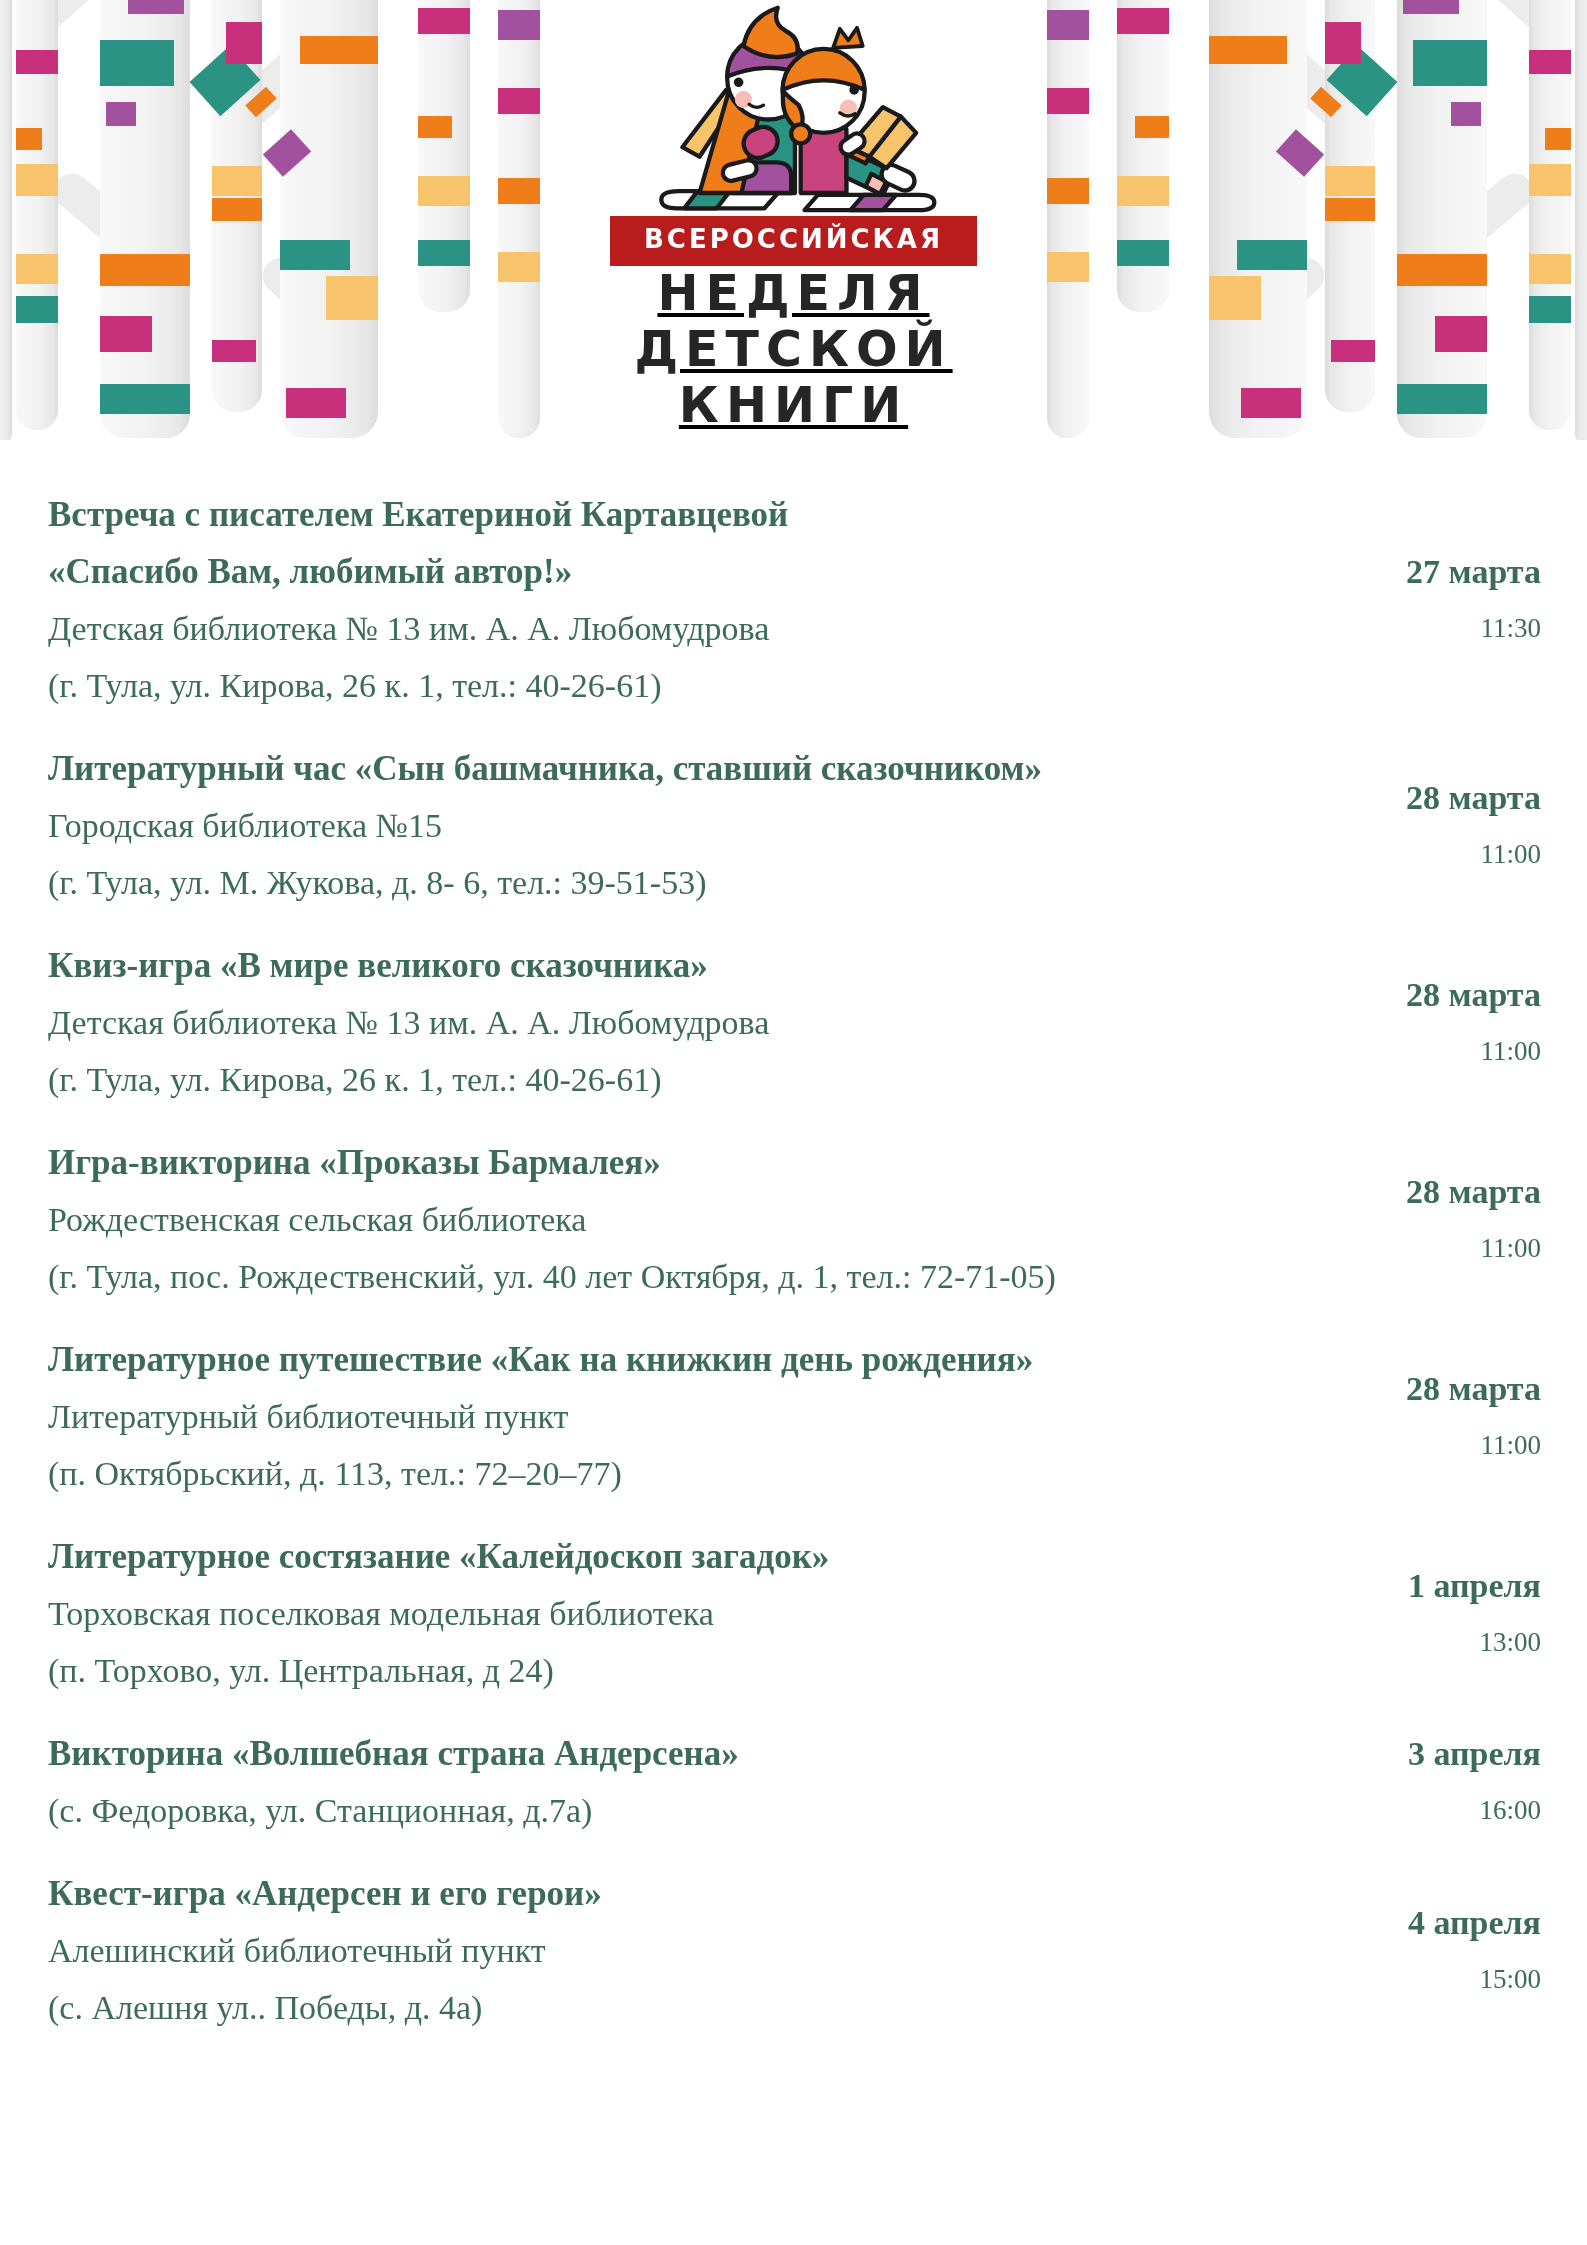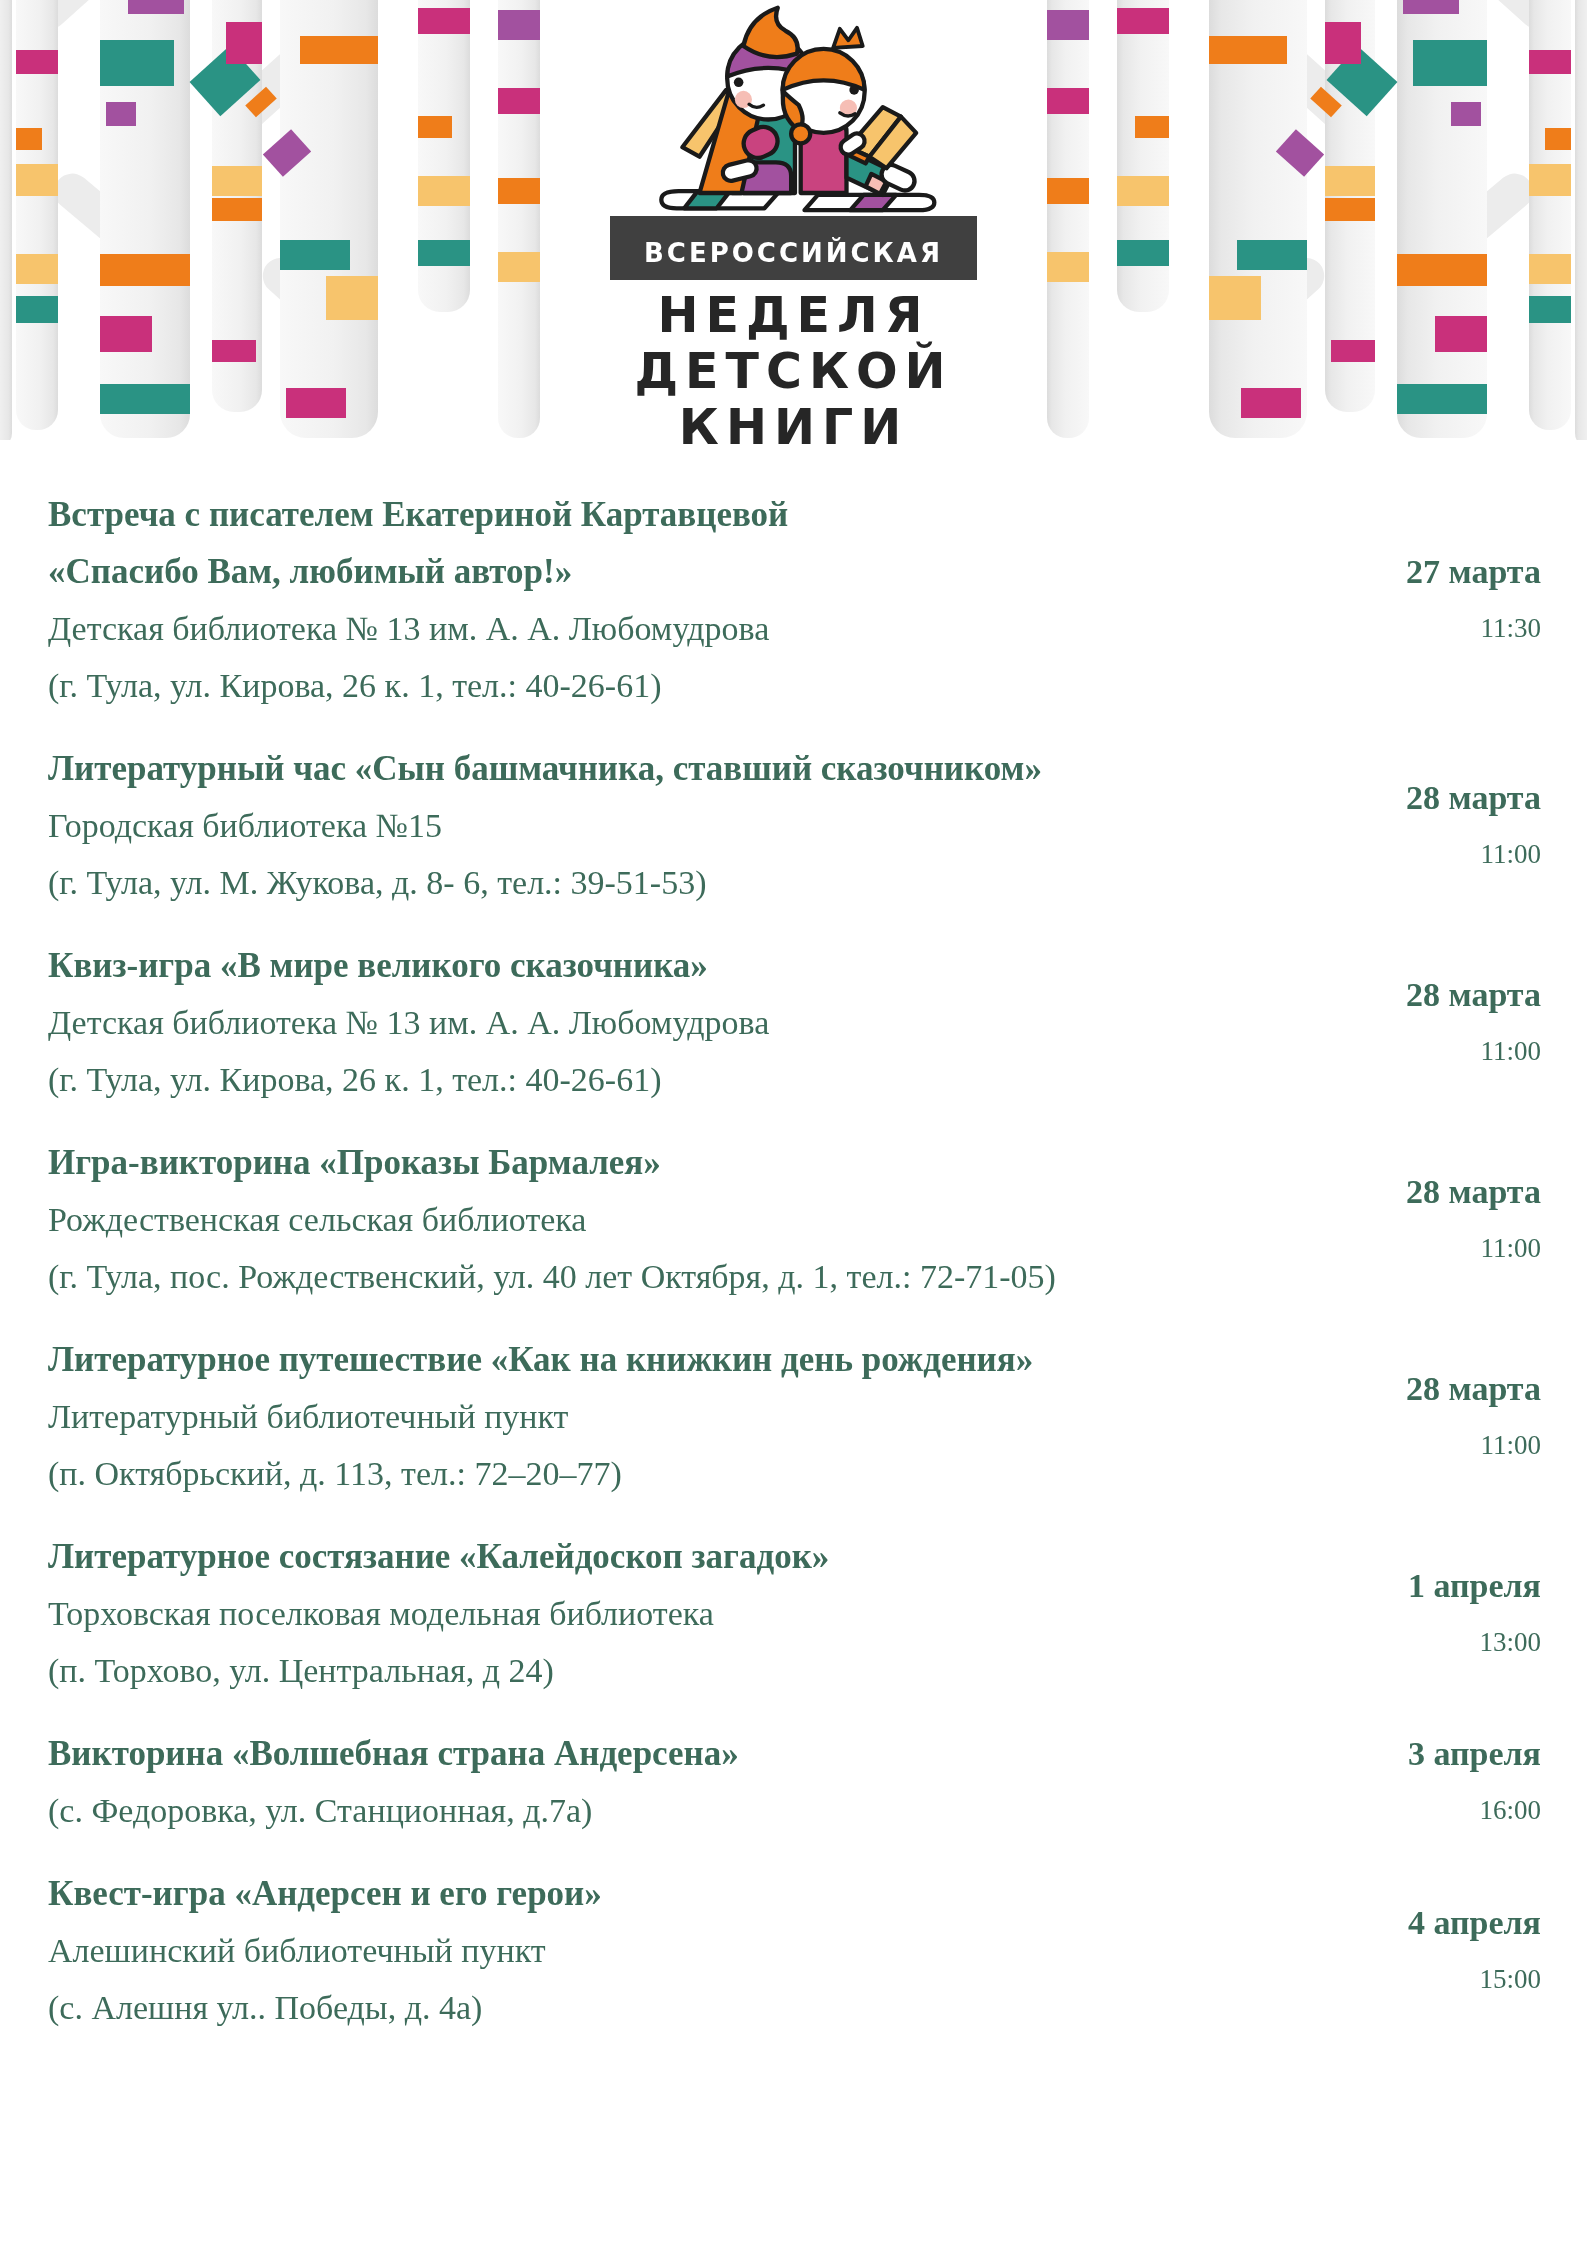--- a/index.html
+++ b/index.html
@@ -13,26 +13,26 @@
   .birch{position:absolute;top:0;height:440px;}
   .birch-left{left:0;}
   .birch-right{right:0;}
   .logo{
     position:absolute;left:calc(50% - 280px);top:4px;width:560px;
     text-align:center;
   }
   .kids{display:block;margin:0 auto;}
   .badge{
     display:inline-block;
-    background:#404040;color:#ffffff;
+    background:#b91c1c;color:#ffffff;
     font-family:"DejaVu Sans", sans-serif;
     font-weight:700;font-size:26px;letter-spacing:3px;
-    padding:22px 34px 12px;margin-top:2px;
-  }
-  .logo-title{margin-top:8px;}
+    padding:8px 34px 12px;margin-top:2px;
+  }
+  .logo-title{text-decoration:underline;}
   .logo-line{
     font-family:"DejaVu Sans", sans-serif;
     font-weight:700;color:#262626;
     font-size:49px;line-height:56px;letter-spacing:7px;
   }
   .events{padding:40px 46px 0 48px;color:#3D6B5A;}
   .event{display:flex;align-items:center;margin-bottom:26px;}
   .event-main{flex:1;padding-right:30px;}
   .event-title{font-weight:700;font-size:35px;line-height:57px;}
   .event-venue,.event-address{font-weight:400;font-size:34px;line-height:57px;}

